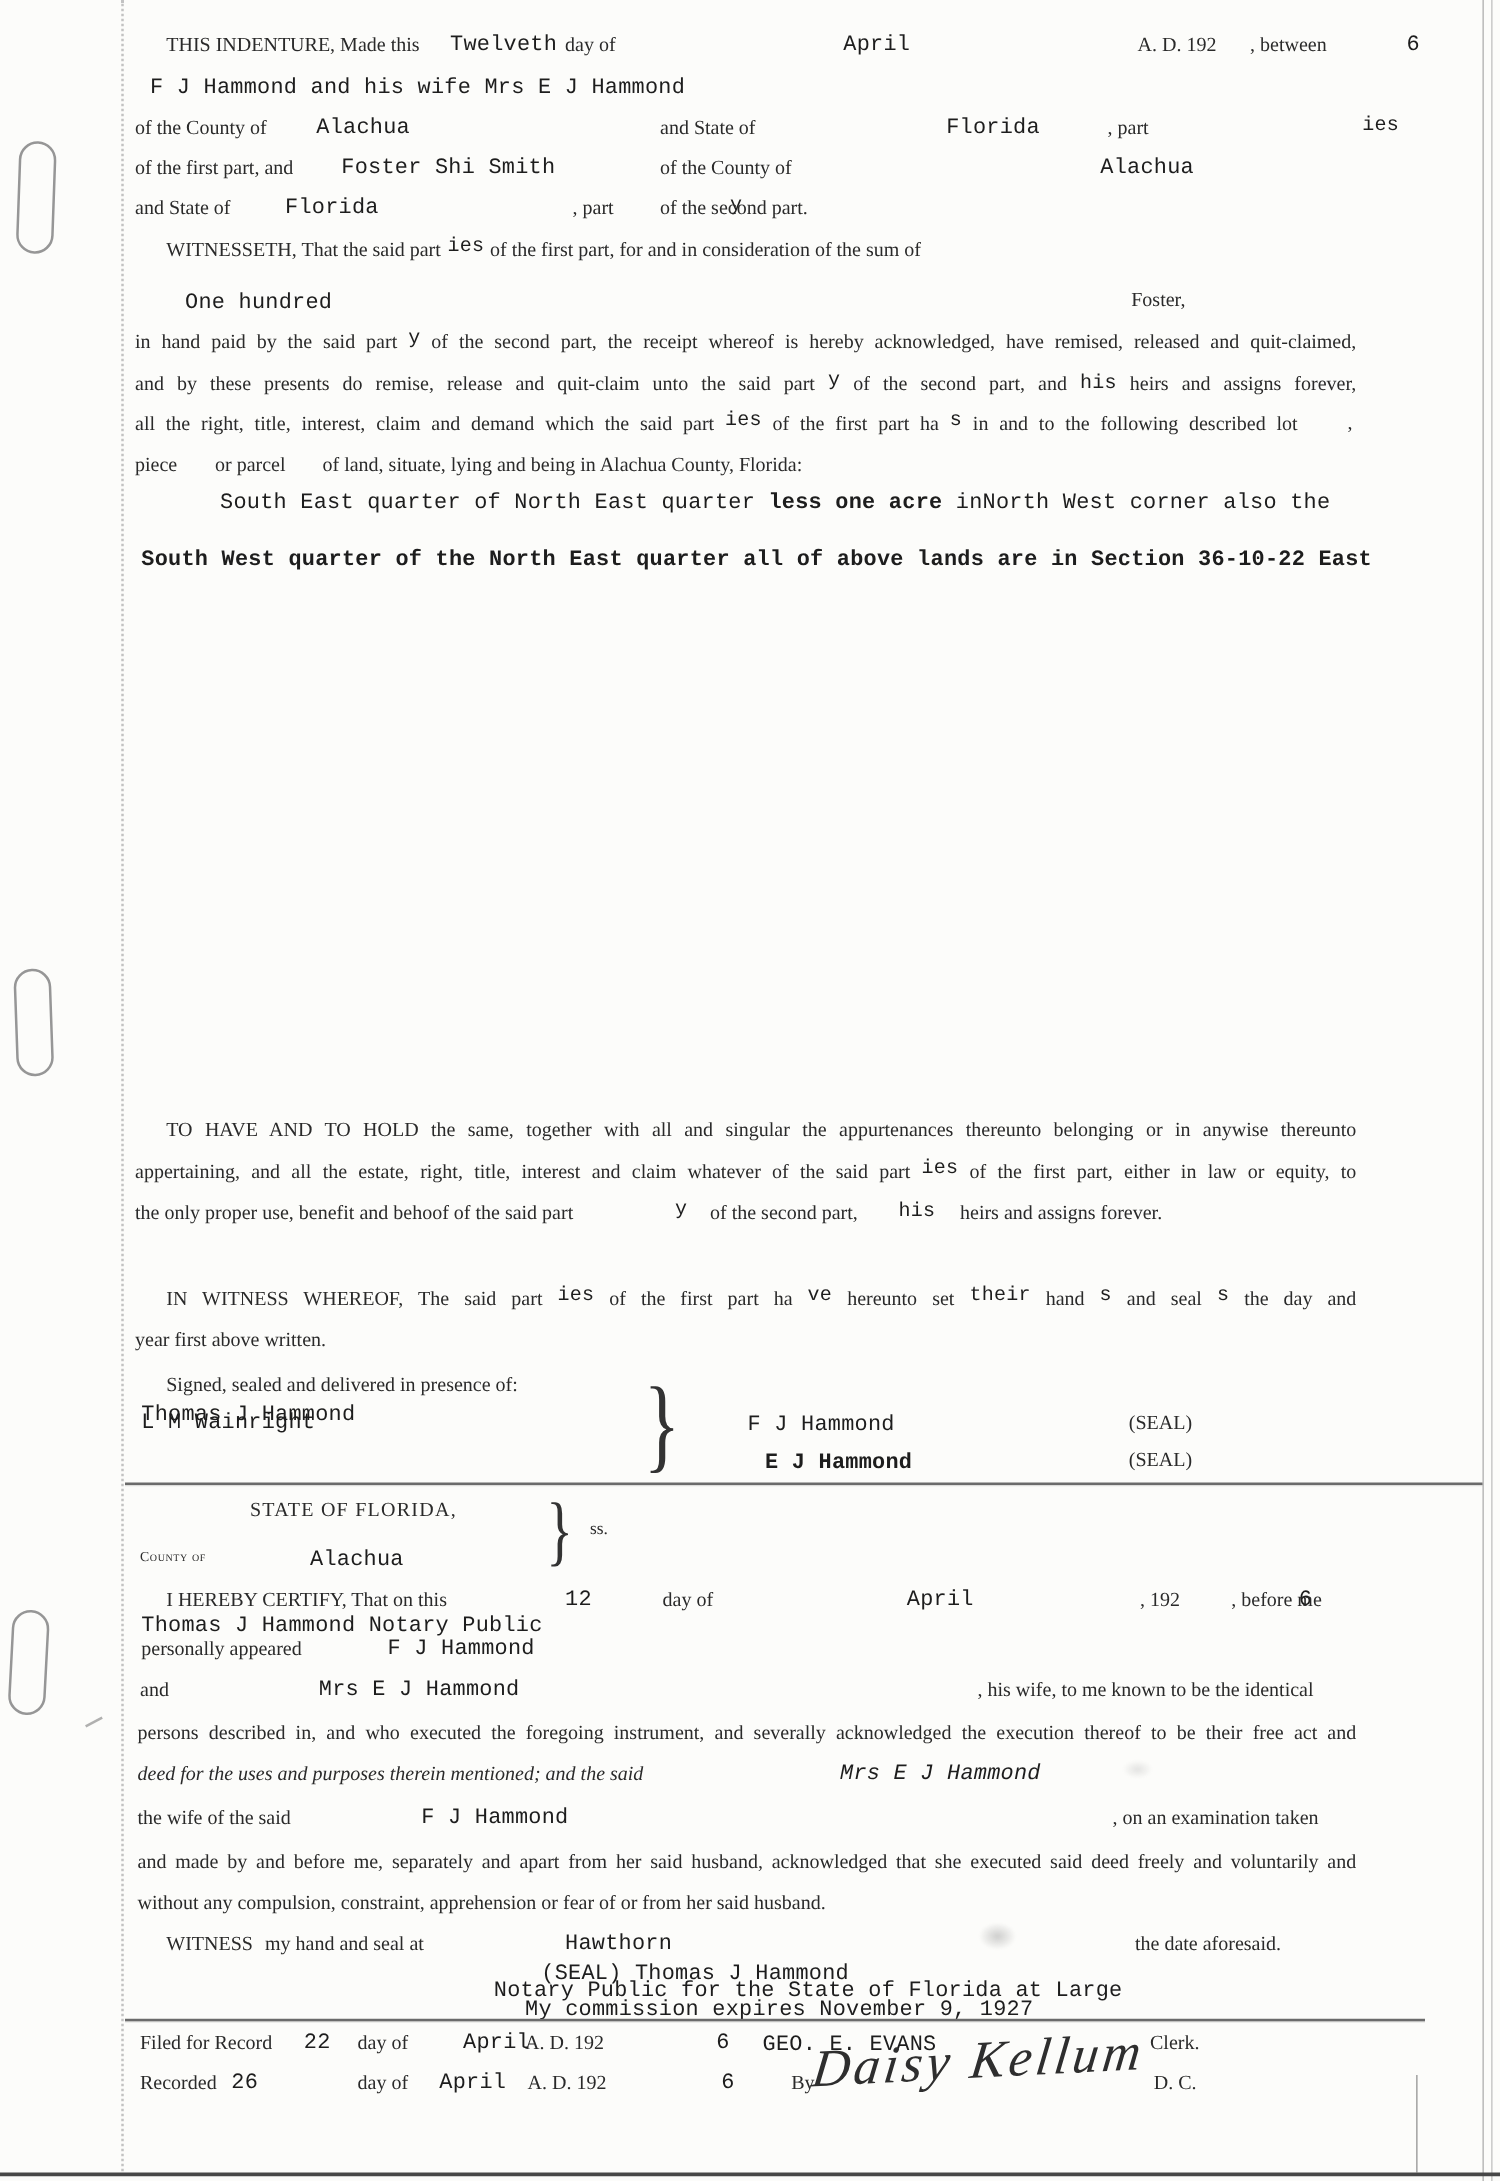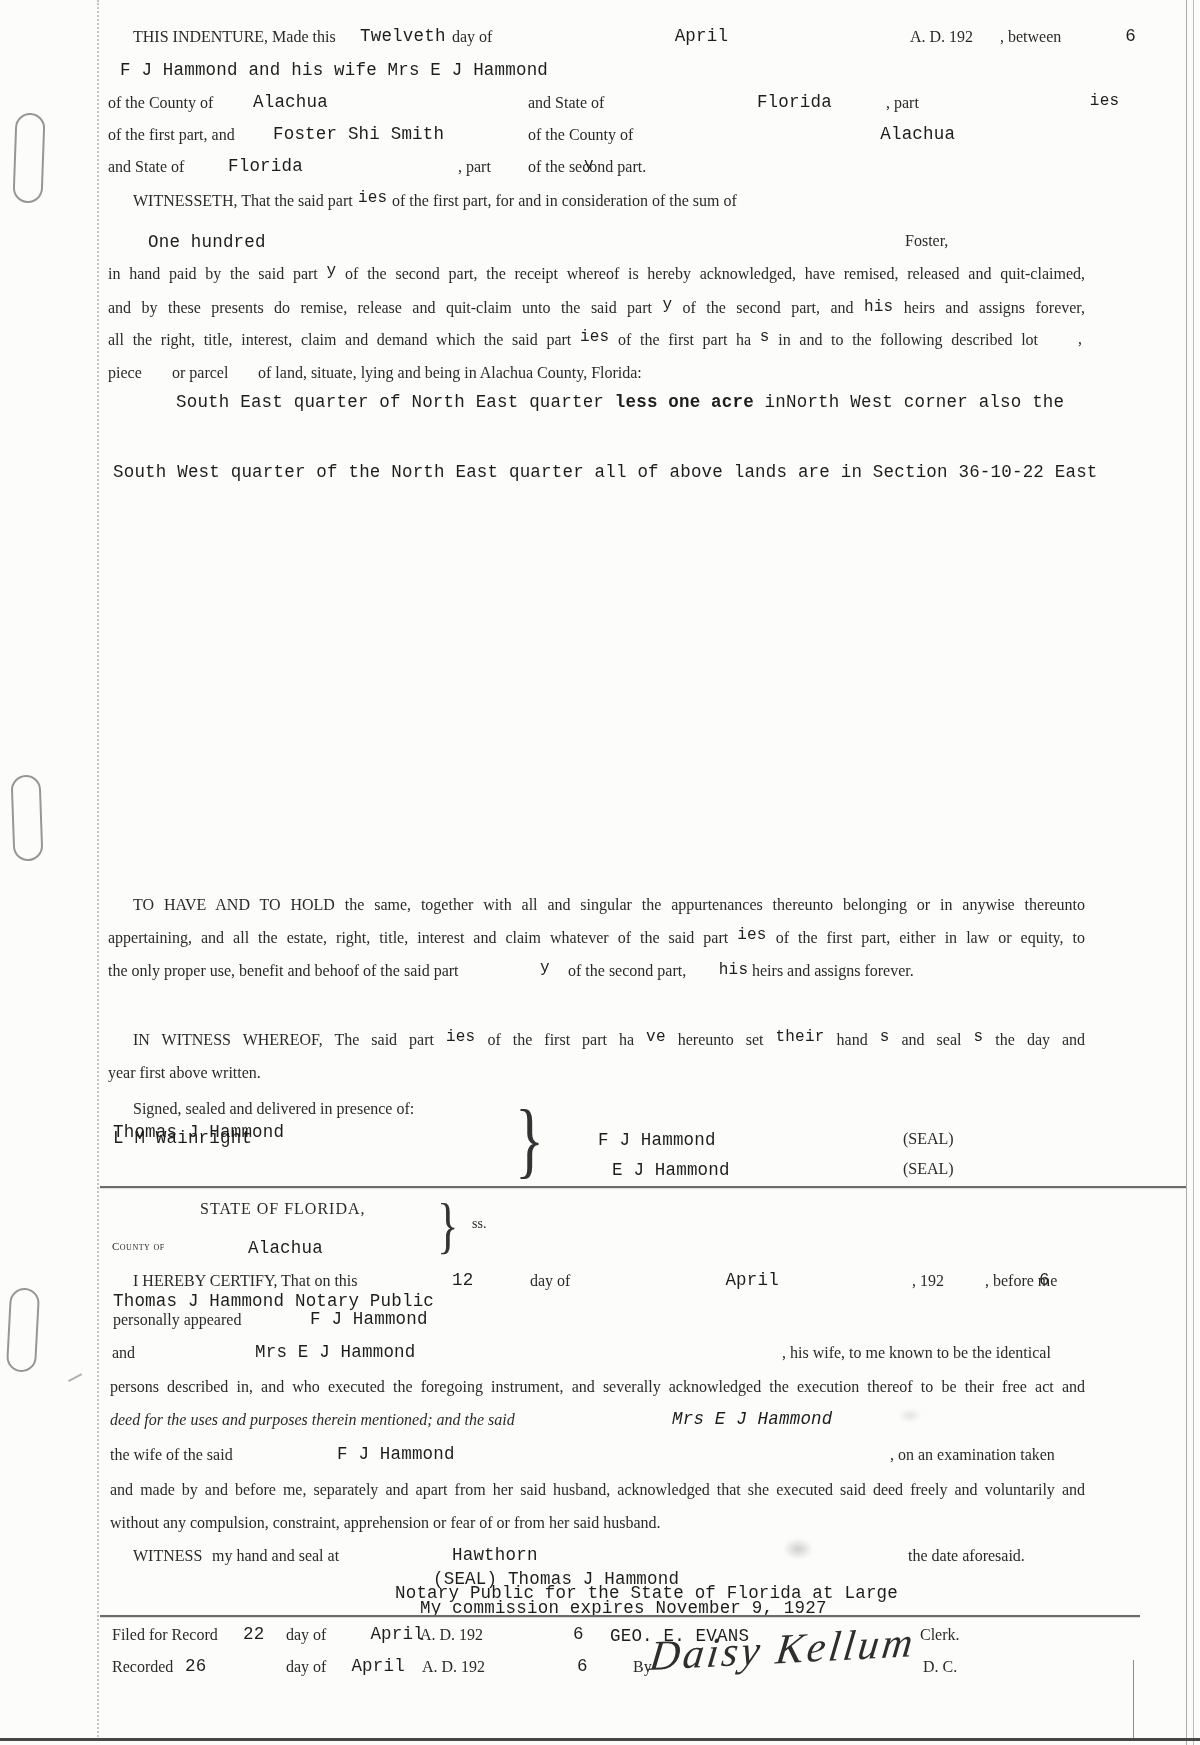--- a/index.html
+++ b/index.html
@@ -117,36 +117,36 @@
       <span>of the first part ha</span>
       <span class="typed raise typed-sm">s</span>
       <span>in and to the following described lot</span>
     </div>
     <span class="seg print" style="left:1078px;">,</span>
   </div>
 
   <div class="ln" style="top:392px;">
     <span class="seg typed" style="left:176px;"><span>South East quarter of North East quarter</span> <span class="b">less one acre</span> <span>inNorth West corner also the</span></span>
   </div>
-  <div class="ln" style="top:462px;">
+  <div class="ln" style="top:438px;font-weight:bold;">
     <span class="seg typed" style="left:113px;">South West quarter of the North East quarter all of above lands are in Section 36-10-22 East</span>
   </div>
 
   <div class="jl" style="left:133px; top:895px; width:952px;">TO HAVE AND TO HOLD the same, together with all and singular the appurtenances thereunto belonging or in anywise thereunto</div>
   <div class="jl" style="left:108px; top:928px; width:977px;">
     <span>appertaining, and all the estate, right, title, interest and claim whatever of the said part</span>
     <span class="typed raise typed-sm">ies</span>
     <span>of the first part, either in law or equity, to</span>
   </div>
   <div class="ln" style="top:962px;">
     <span class="seg print" style="left:108px;">the only proper use, benefit and behoof of the said part</span>
     <span class="seg typed raise typed-sm" style="left:540px;">y</span>
     <span class="seg print" style="left:568px;">of the second part,</span>
     <span class="seg typed lift typed-sm" style="left:705px;">his</span>
-    <span class="seg print" style="left:752px;">heirs and assigns forever.</span>
+    <span class="seg print" style="left:768px;">heirs and assigns forever.</span>
   </div>
 
   <div class="jl" style="left:133px; top:1030px; width:952px;">
     <span>IN WITNESS WHEREOF, The said part</span>
     <span class="typed raise typed-sm">ies</span>
     <span>of the first part ha</span>
     <span class="typed raise typed-sm">ve</span>
     <span>hereunto set</span>
     <span class="typed raise typed-sm">their</span>
     <span>hand</span>
@@ -167,21 +167,21 @@
   </div>
   <div class="ln" style="top:1128px;">
     <span class="seg typed" style="left:113px;">L M Wainright</span>
   </div>
   <span class="brace" style="left:515px; top:1098px; font-size:84px;">}</span>
   <div class="ln" style="top:1130px;">
     <span class="seg typed" style="left:598px;">F J Hammond</span>
     <span class="seg print" style="left:903px;">(SEAL)</span>
   </div>
   <div class="ln" style="top:1160px;">
-    <span class="seg typed" style="left:612px;">E J Hammond</span>
+    <span class="seg typed" style="left:612px;font-weight:bold;">E J Hammond</span>
     <span class="seg print" style="left:903px;">(SEAL)</span>
   </div>
   <div class="rule" style="left:100px; top:1186px; width:1086px;"></div>
 
   <div class="ln" style="top:1200px;">
     <span class="seg print" style="left:200px; letter-spacing:1px;">STATE OF FLORIDA,</span>
   </div>
   <span class="brace" style="left:437px; top:1194px; font-size:62px;">}</span>
   <div class="ln" style="top:1216px;">
     <span class="seg print" style="left:472px; font-size:14px;">ss.</span>

